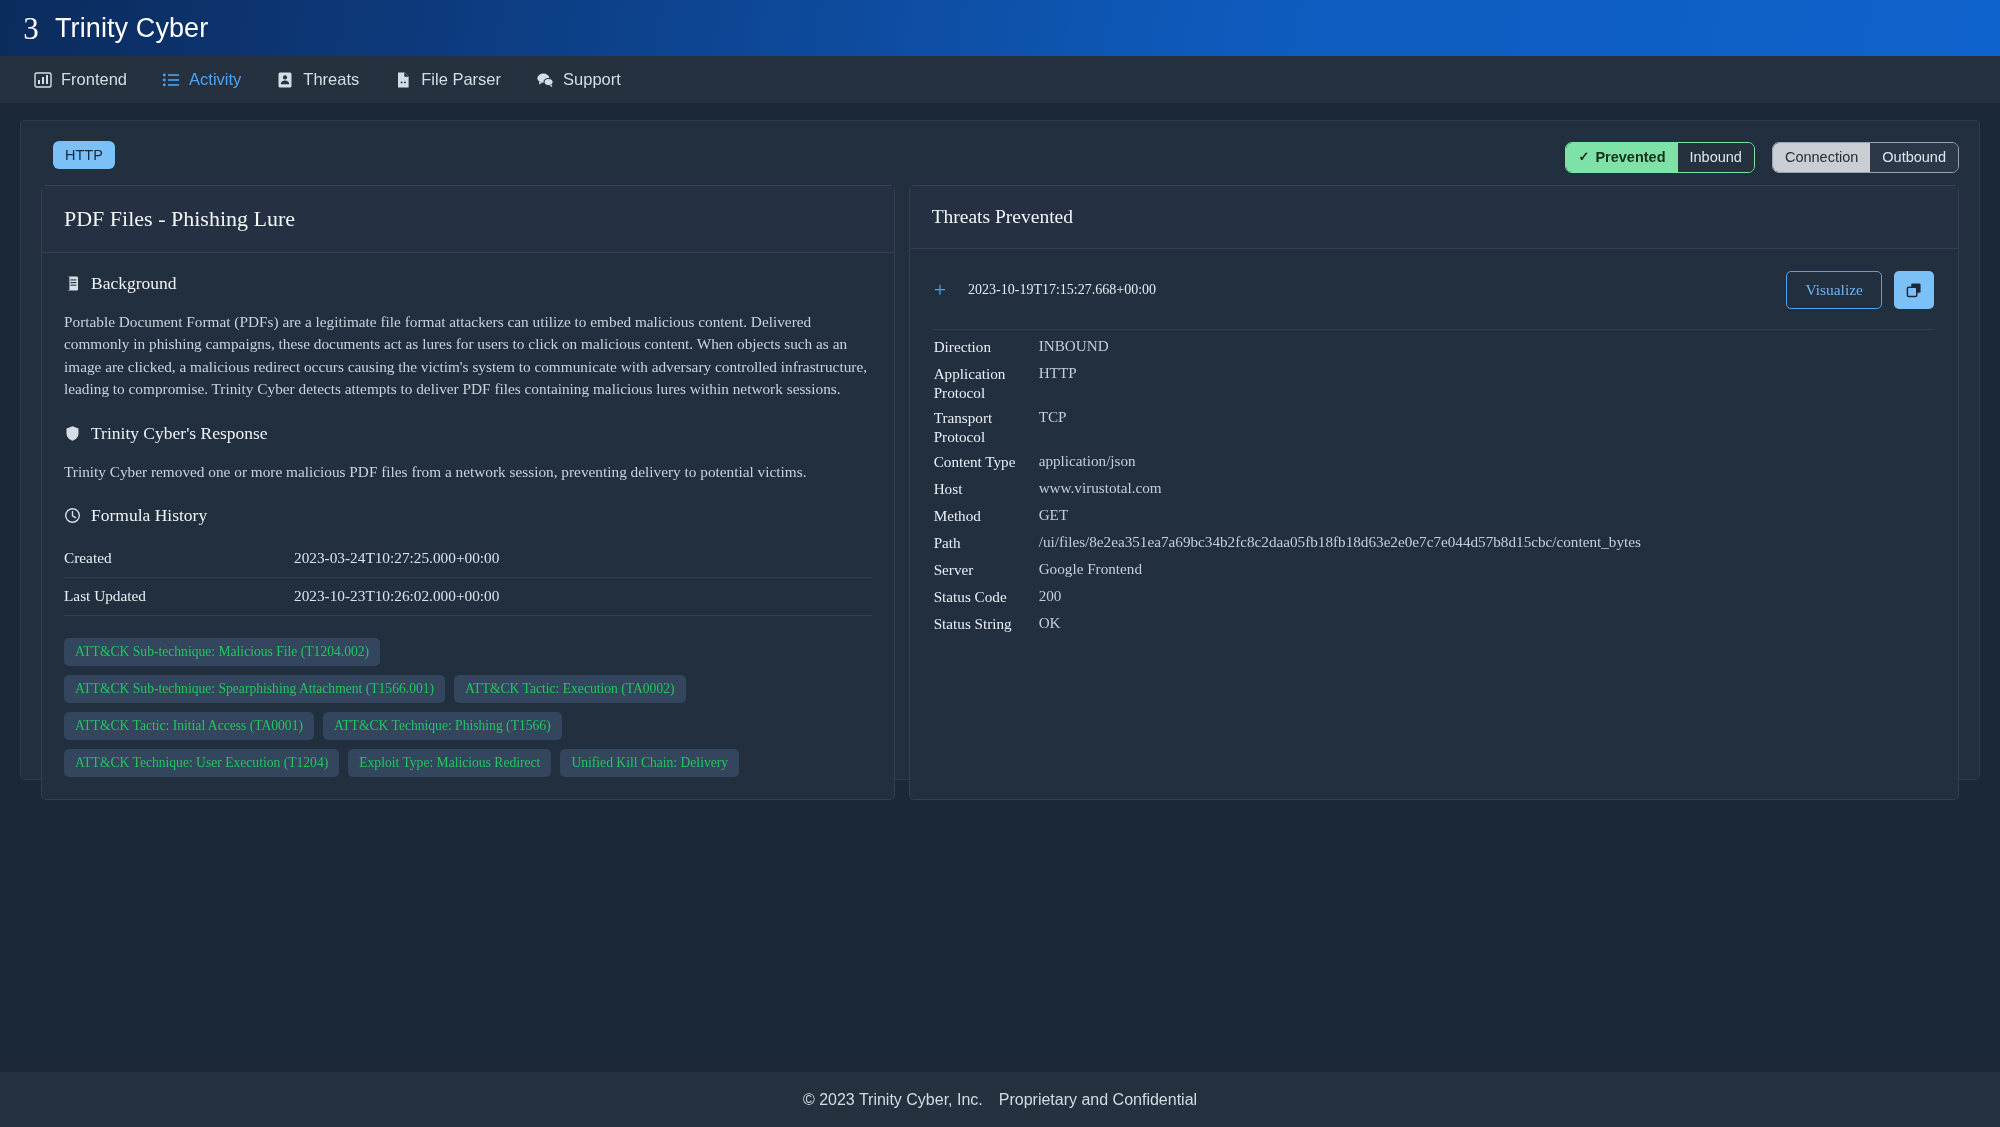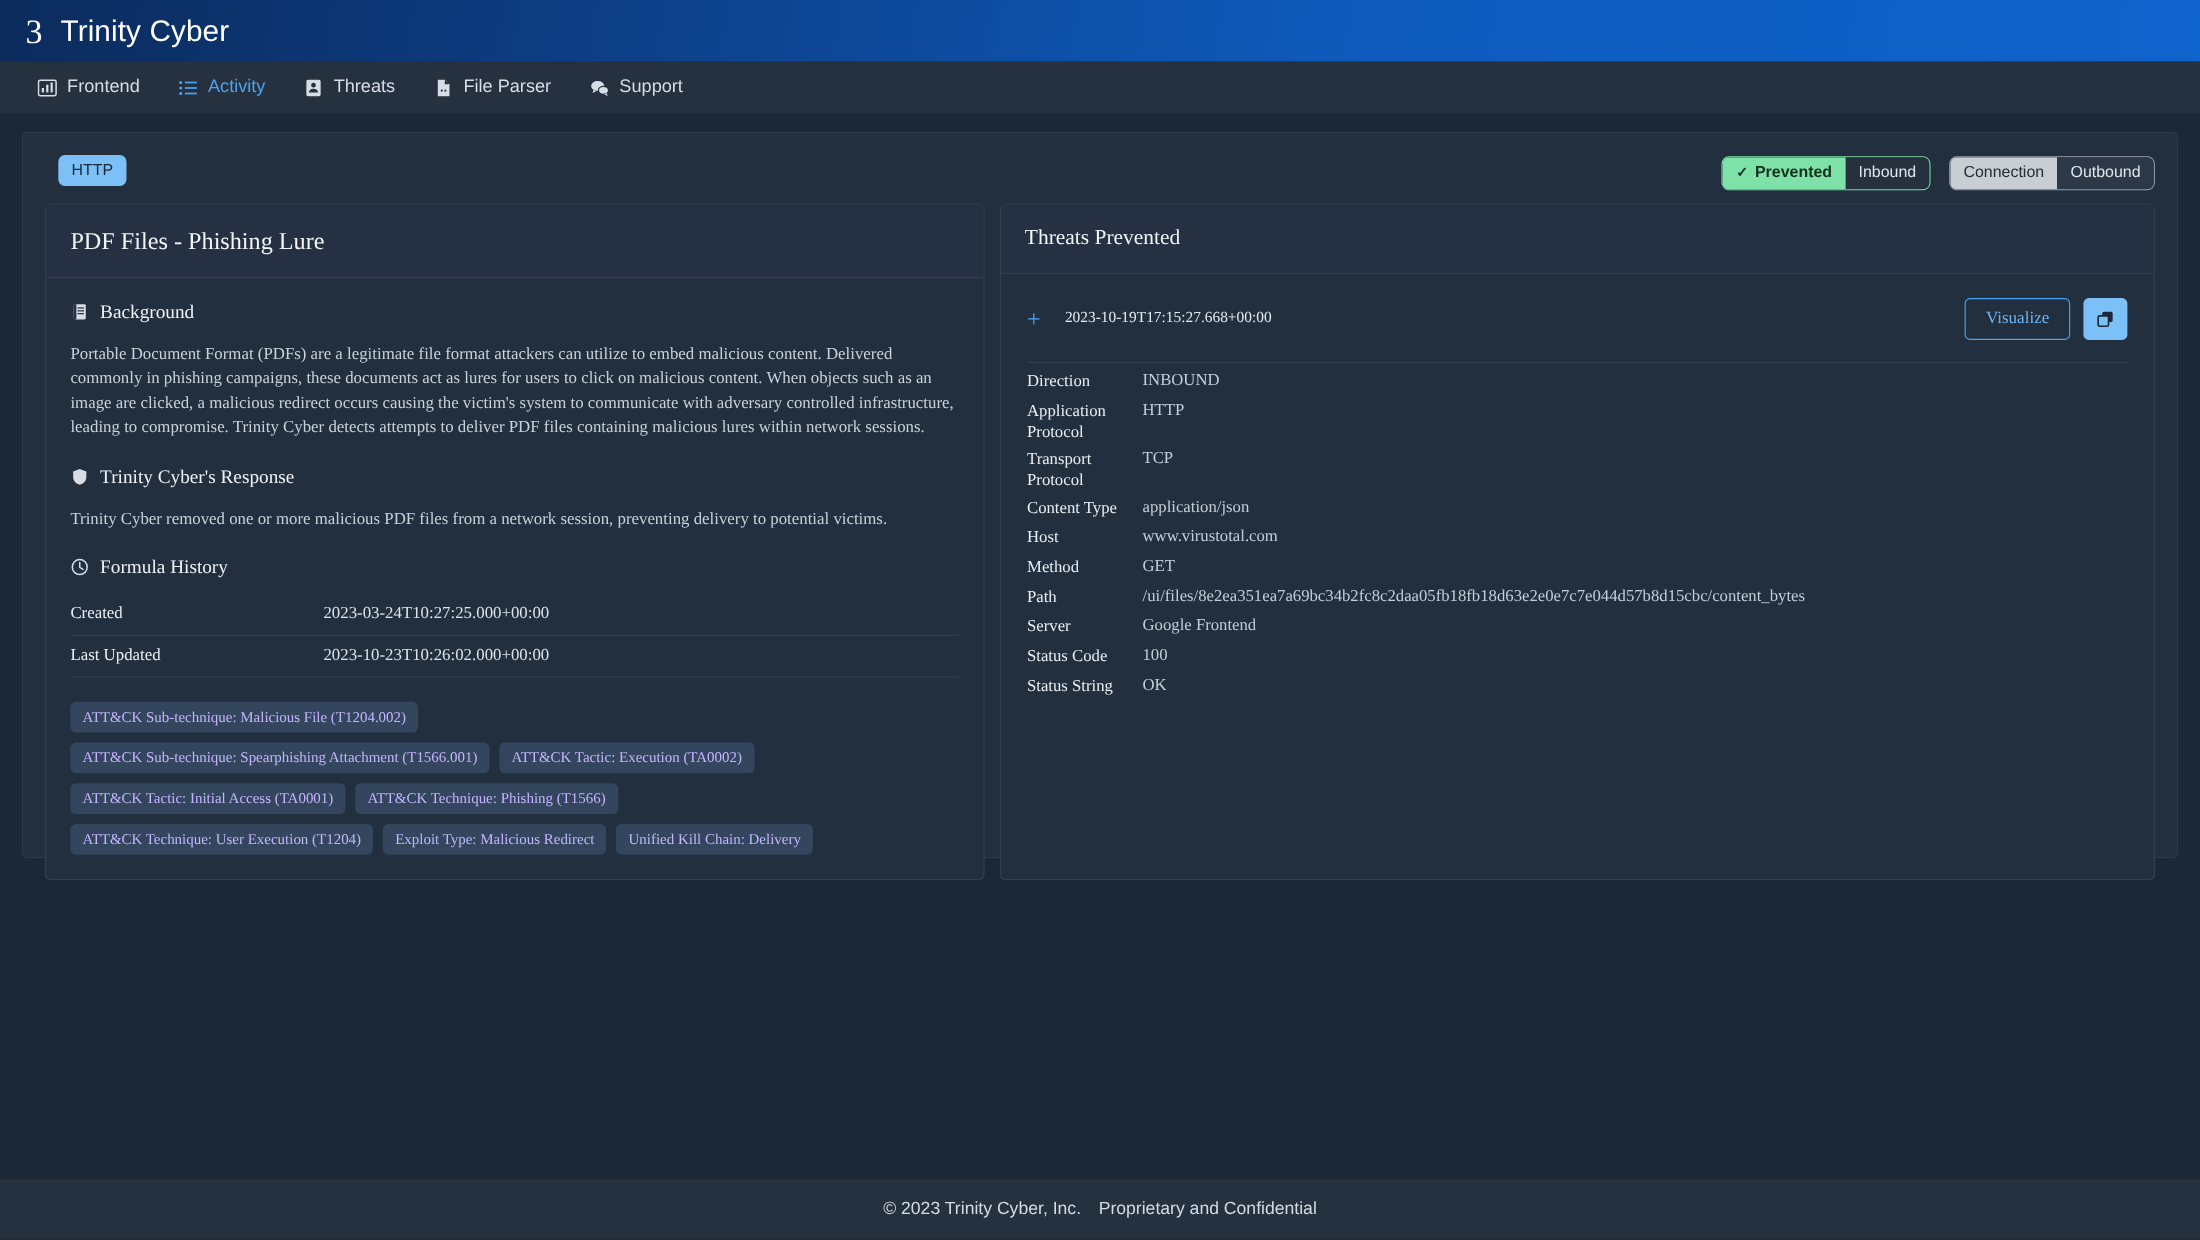--- a/index.html
+++ b/index.html
@@ -175,21 +175,21 @@
 
   .pills {
     display: flex;
     flex-wrap: wrap;
     gap: 9px;
     margin-top: 22px;
     max-width: 680px;
   }
   .pill {
     background: #33465e;
-    color: #c4b5fd;
+    color: #22c55e;
     font-size: 13.6px;
     padding: 6px 11px;
     border-radius: 5px;
     white-space: nowrap;
     cursor: default;
   }
 
   
   .evt-row {
     display: flex;
@@ -487,21 +487,21 @@
         <div class="kv-row">
           <div class="kv-key">Path</div>
           <div class="kv-val">/ui/files/8e2ea351ea7a69bc34b2fc8c2daa05fb18fb18d63e2e0e7c7e044d57b8d15cbc/content_bytes</div>
         </div>
         <div class="kv-row">
           <div class="kv-key">Server</div>
           <div class="kv-val">Google Frontend</div>
         </div>
         <div class="kv-row">
           <div class="kv-key">Status Code</div>
-          <div class="kv-val">100</div>
+          <div class="kv-val">200</div>
         </div>
         <div class="kv-row">
           <div class="kv-key">Status String</div>
           <div class="kv-val">OK</div>
         </div>
       </div>
     </div>
 
   </div>
 </div>

